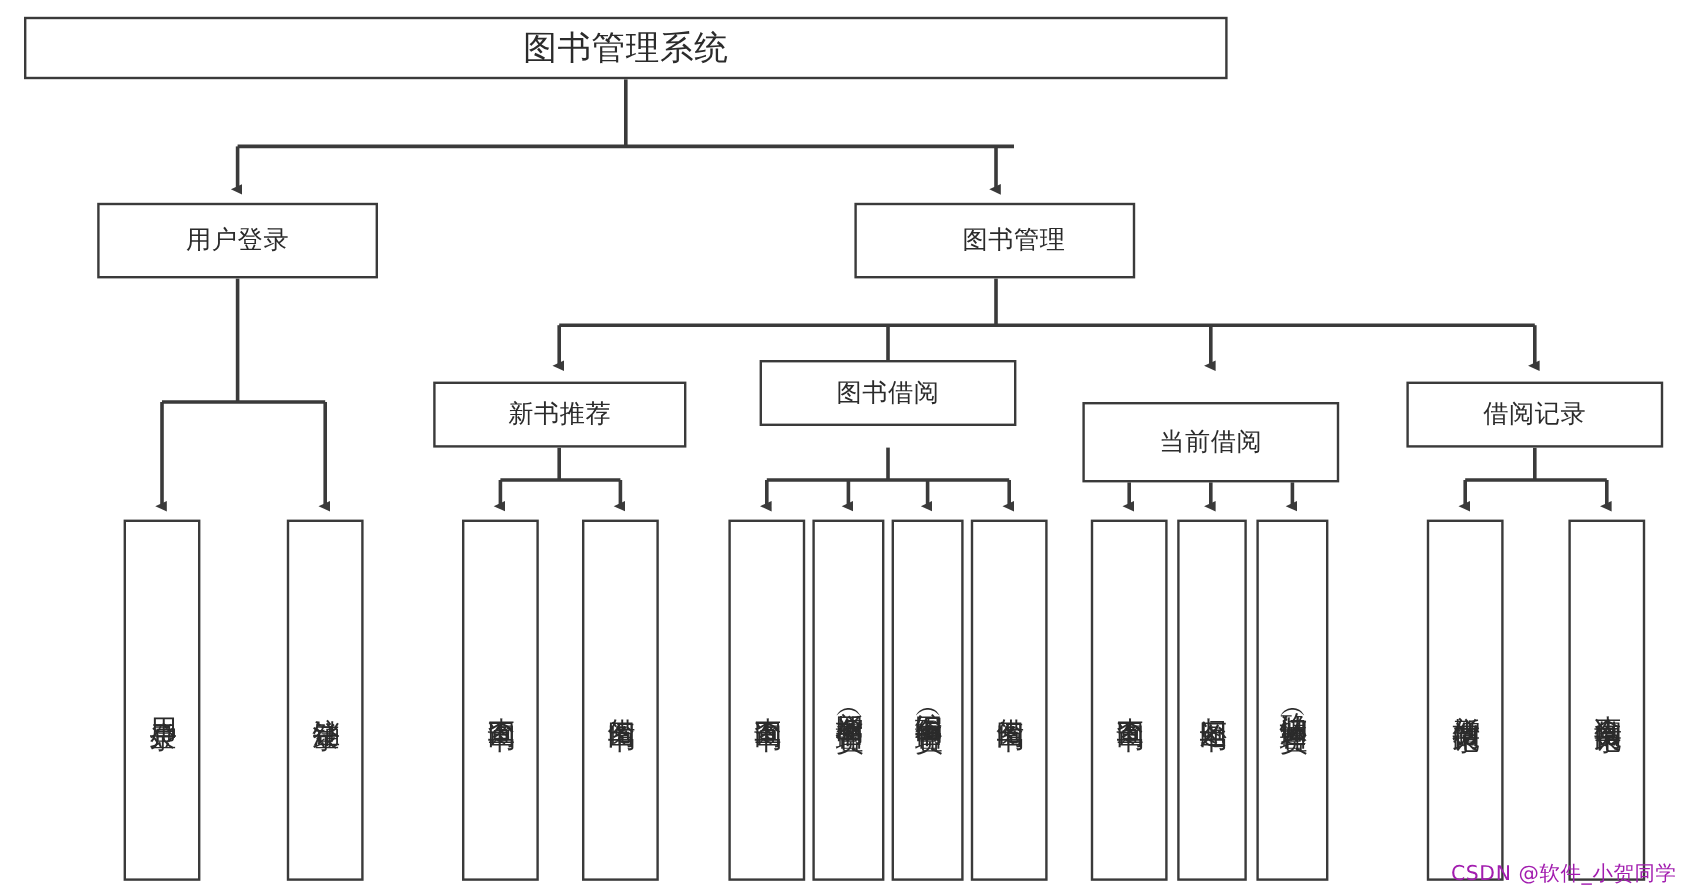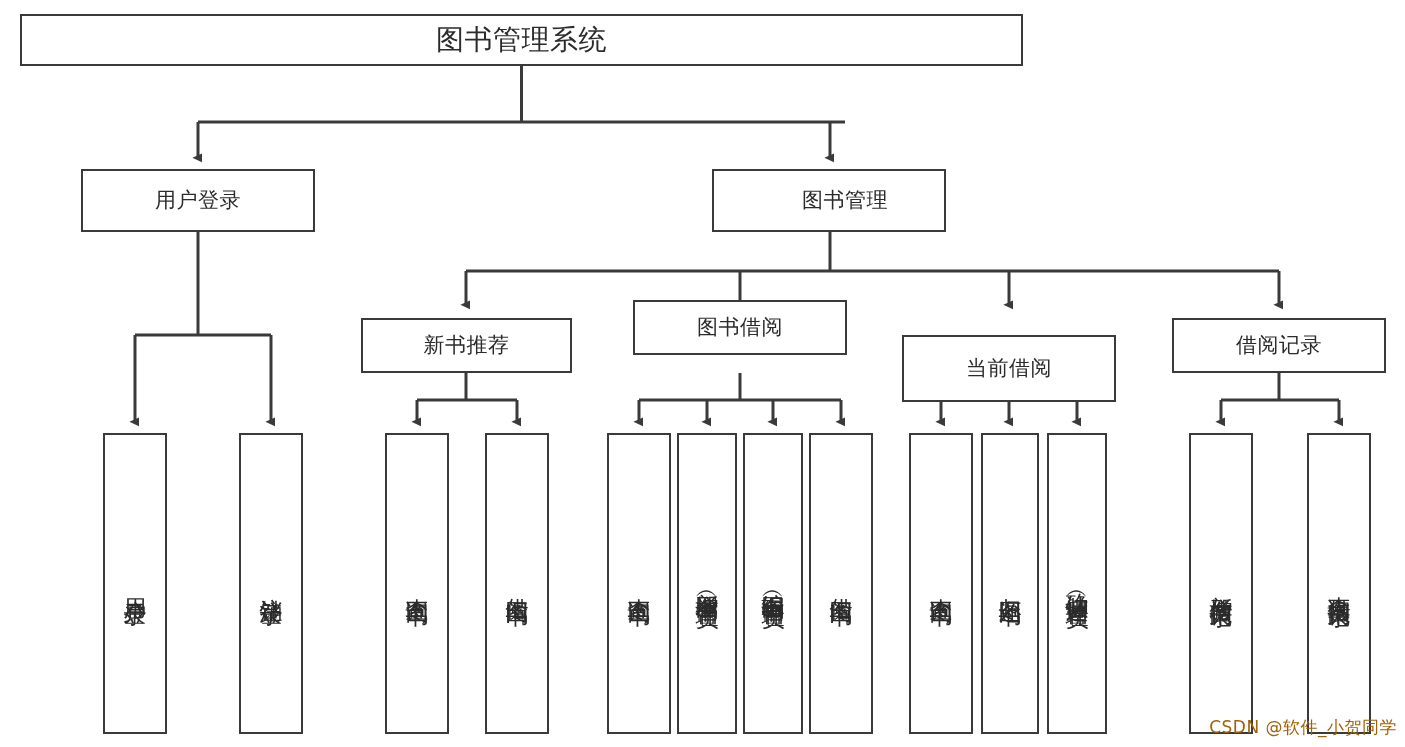--- a/index.html
+++ b/index.html
@@ -60,21 +60,21 @@
     text-orientation: upright;
     font-size: 23px;
     letter-spacing: 2px;
     line-height: 1;
   }
   .watermark {
     position: absolute;
     right: 8px;
     bottom: 8px;
     font-size: 17px;
-    color: #a16207;
+    color: #a21caf;
     letter-spacing: 0.5px;
     z-index: 5;
     user-select: none;
     white-space: nowrap;
   }
 </style>
 </head>
 <body>
 
 <div id="diagram-root">

